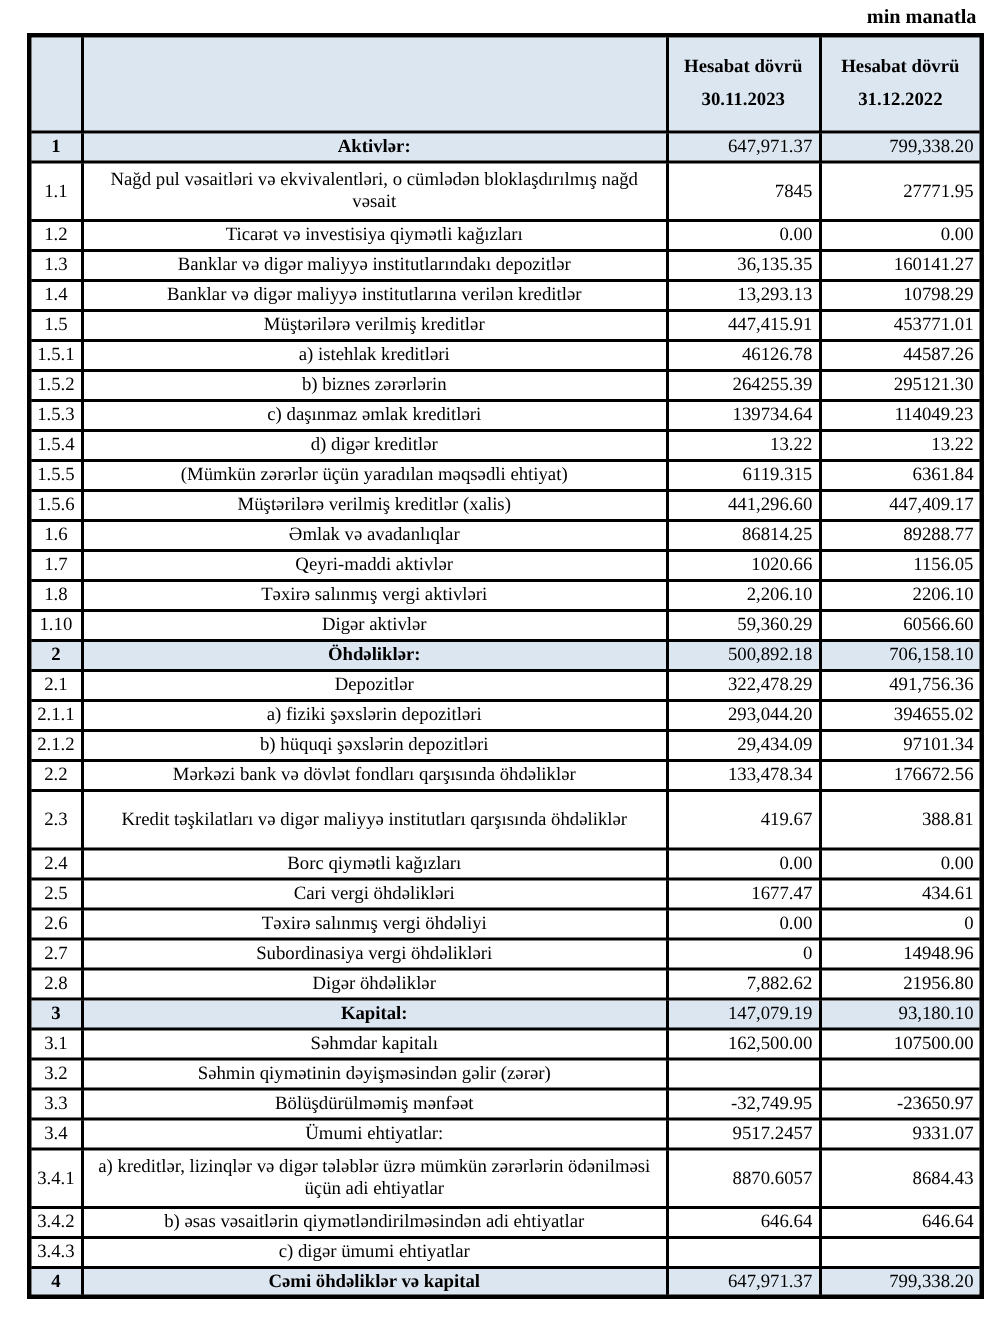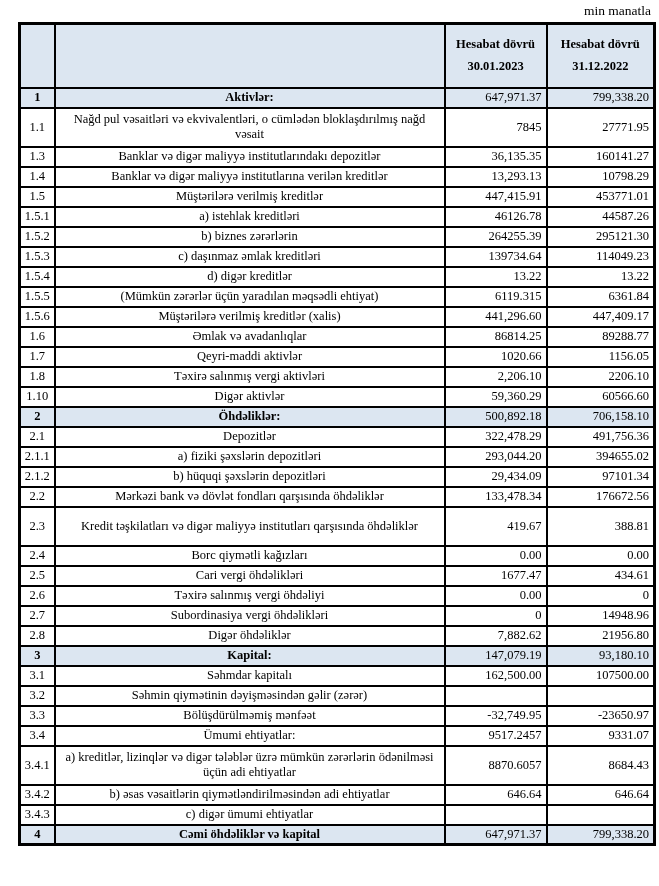--- a/index.html
+++ b/index.html
@@ -8,21 +8,21 @@
     background: #ffffff;
     width: 659px; height: 886px;
     font-family: "Liberation Serif", "DejaVu Serif", serif;
     color: #000;
     overflow: hidden;
   }
   .page { padding: 1px 0 0 18px; width: 659px; }
   .unit-label {
     width: 635px;
     text-align: right;
-    font-weight: normal;
+    font-weight: bold;
     font-size: 13.5px;
     padding: 2px 2px 3px 0;
   }
   table.balance {
     width: 635px;
     border-collapse: collapse;
     table-layout: fixed;
     border: 3px solid #000;
   }
   col.c-no    { width: 35px; }
@@ -67,21 +67,21 @@
         <col class="c-label">
         <col class="c-v1">
         <col class="c-v2">
     </colgroup>
     <thead>
       <tr>
         <th></th>
         <th></th>
         <th>
           <div class="period-title">Hesabat dövrü</div>
-          <div class="period-date">30.01.2023</div>
+          <div class="period-date">30.11.2023</div>
         </th>
         <th>
           <div class="period-title">Hesabat dövrü</div>
           <div class="period-date">31.12.2022</div>
         </th>
       </tr>
     </thead>
     <tbody id="rows">
         <tr class="section">
           <td class="no">1</td>
@@ -89,20 +89,26 @@
           <td class="val">647,971.37</td>
           <td class="val">799,338.20</td>
         </tr>
         <tr class="tall">
           <td class="no">1.1</td>
           <td class="label">Nağd pul vəsaitləri və  ekvivalentləri, o cümlədən bloklaşdırılmış nağd vəsait</td>
           <td class="val">7845</td>
           <td class="val">27771.95</td>
         </tr>
         <tr>
+          <td class="no">1.2</td>
+          <td class="label">Ticarət və investisiya qiymətli kağızları</td>
+          <td class="val">0.00</td>
+          <td class="val">0.00</td>
+        </tr>
+        <tr>
           <td class="no">1.3</td>
           <td class="label">Banklar və digər maliyyə institutlarındakı depozitlər</td>
           <td class="val">36,135.35</td>
           <td class="val">160141.27</td>
         </tr>
         <tr>
           <td class="no">1.4</td>
           <td class="label">Banklar və digər maliyyə institutlarına verilən kreditlər</td>
           <td class="val">13,293.13</td>
           <td class="val">10798.29</td>

